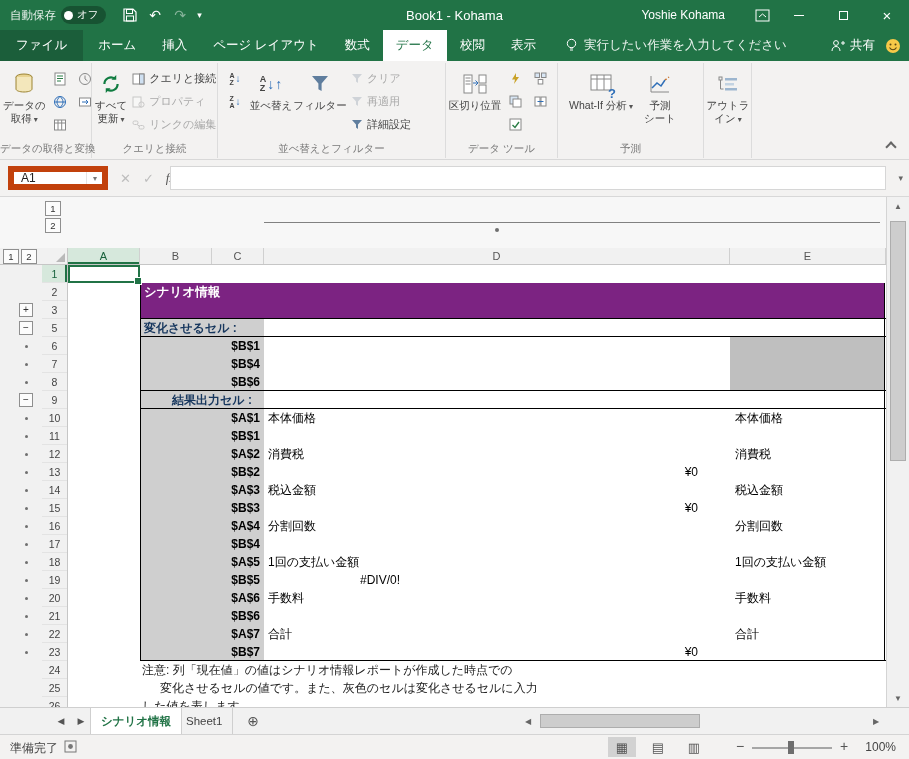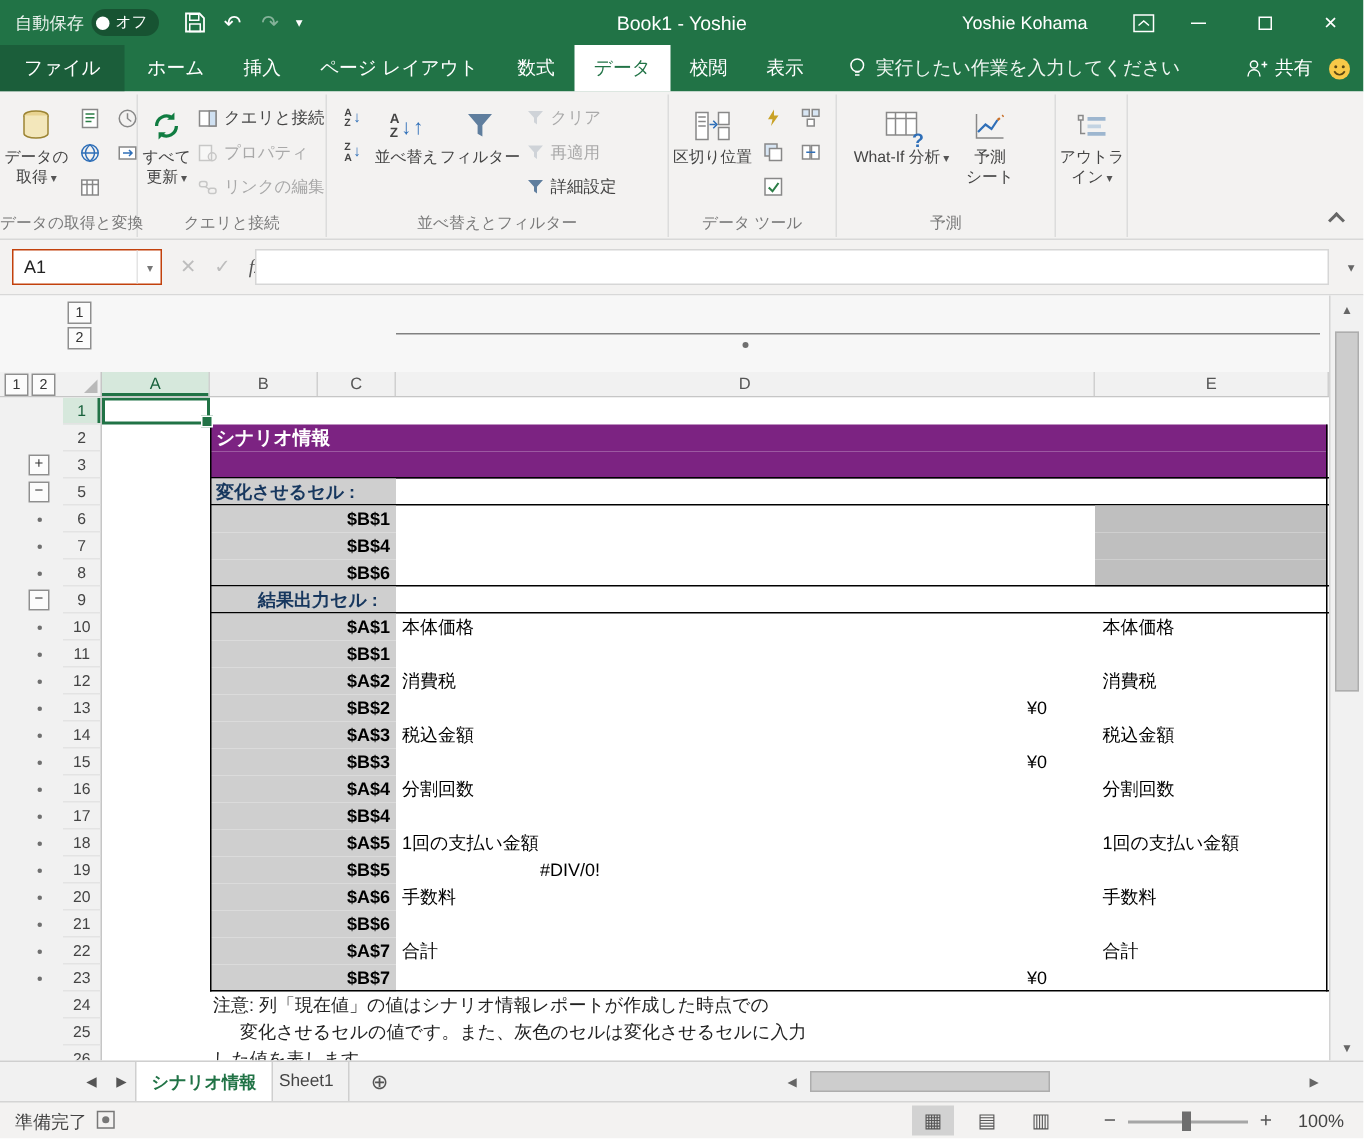--- a/index.html
+++ b/index.html
@@ -57,21 +57,21 @@
   .sletters{ display:flex; flex-direction:column; font-size:7px; line-height:7px; font-weight:bold; color:#444; }
   .sarrow{ font-size:10px; color:#2f6fb8; line-height:10px; }
   .bigsort .sletters{ font-size:9px; line-height:9px; }
   .bigsort .sarrow{ font-size:14px; }
   .whatq{ position:relative; }
   .whatq .qmark{ position:absolute; right:-4px; bottom:-2px; font-size:13px; font-weight:bold; color:#2f6fb8; }
   .collapse-chev{ position:absolute; right:14px; bottom:8px; width:8px; height:8px; border-left:2px solid #666; border-top:2px solid #666; transform:rotate(45deg); }
 
   
   .fbar{ position:absolute; left:0; top:160px; width:909px; height:37px; background:var(--ribbonbg); border-bottom:1px solid #d8d8d8; }
-  .namebox{ position:absolute; left:8px; top:6px; width:100px; height:24px; background:#fff; border:1px solid #c2410c; display:flex; align-items:center; font-size:12px; color:#222; padding-left:7px; }
+  .namebox{ position:absolute; left:8px; top:6px; width:100px; height:24px; background:#fff; border:6px solid #c2410c; display:flex; align-items:center; font-size:12px; color:#222; padding-left:7px; }
   .nbcaret{ margin-left:auto; padding-right:5px; font-size:8px; color:#777; border-left:1px solid #e4e4e4; padding-left:6px; height:100%; display:flex; align-items:center; }
   .fbtns{ position:absolute; left:112px; top:6px; height:24px; display:flex; align-items:center; gap:12px; padding-left:8px; }
   .fbx{ color:#bdbdbd; font-size:13px; }
   .fbc{ color:#bdbdbd; font-size:13px; }
   .fbfx{ color:#555; font-size:13px; font-style:italic; font-family:"Liberation Serif","DejaVu Serif",serif; }
   .finput{ position:absolute; left:170px; top:6px; width:716px; height:24px; background:#fff; border:1px solid #d6d6d6; }
   .fexpand{ position:absolute; right:6px; top:13px; font-size:9px; color:#666; }
 
   
   .outline-strip{ position:absolute; left:0; top:197px; width:886px; height:51px; background:#f7f7f7; }
@@ -158,21 +158,21 @@
         <svg width="14" height="14" viewBox="0 0 14 14">
             <path d="M1 1h9l3 3v9H1z" fill="none" stroke="#fff" stroke-width="1.2"></path>
             <rect x="3.5" y="1.5" width="6" height="4" fill="none" stroke="#fff"></rect>
             <rect x="3.5" y="8" width="7" height="5" fill="none" stroke="#fff"></rect>
           </svg>
       </span>
       <span class="qatbtn">↶</span>
       <span class="qatbtn dim">↷</span>
       <span class="qatbtn sm">▾</span>
     </div>
-    <div class="wintitle">Book1  -  Yoshie</div>
+    <div class="wintitle">Book1  -  Kohama</div>
     <div class="tright">
       <span class="username">Yoshie Kohama</span>
       <span class="ribopts">
         <svg width="15" height="13" viewBox="0 0 15 13">
             <rect x="1" y="1" width="13" height="11" fill="none" stroke="#fff"></rect>
             <path d="M4 8l3.5-3L11 8" fill="none" stroke="#fff"></path>
           </svg>
       </span>
       <span class="winbtn">
           <span class="minbar"></span>

